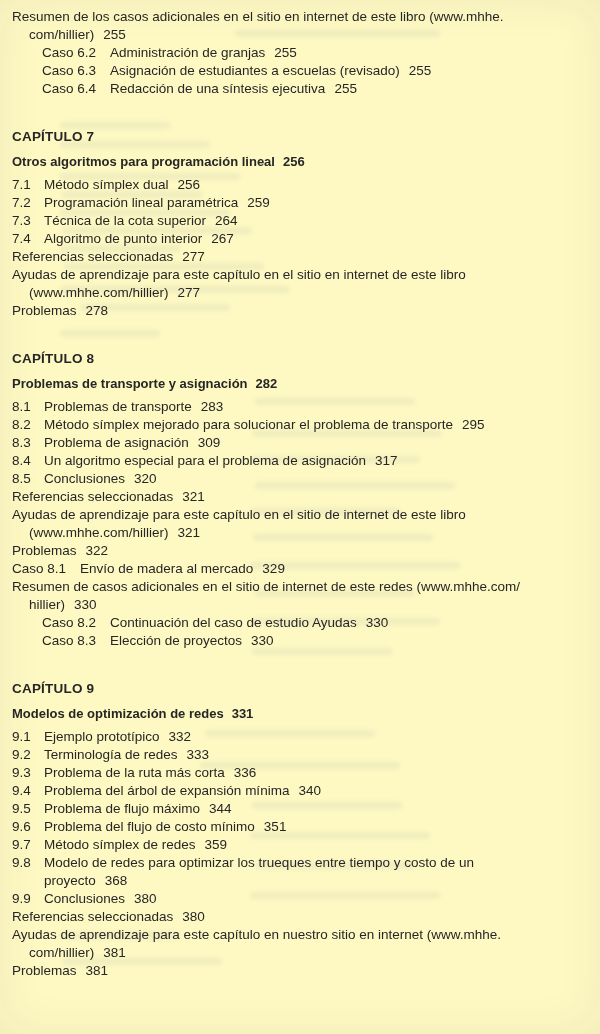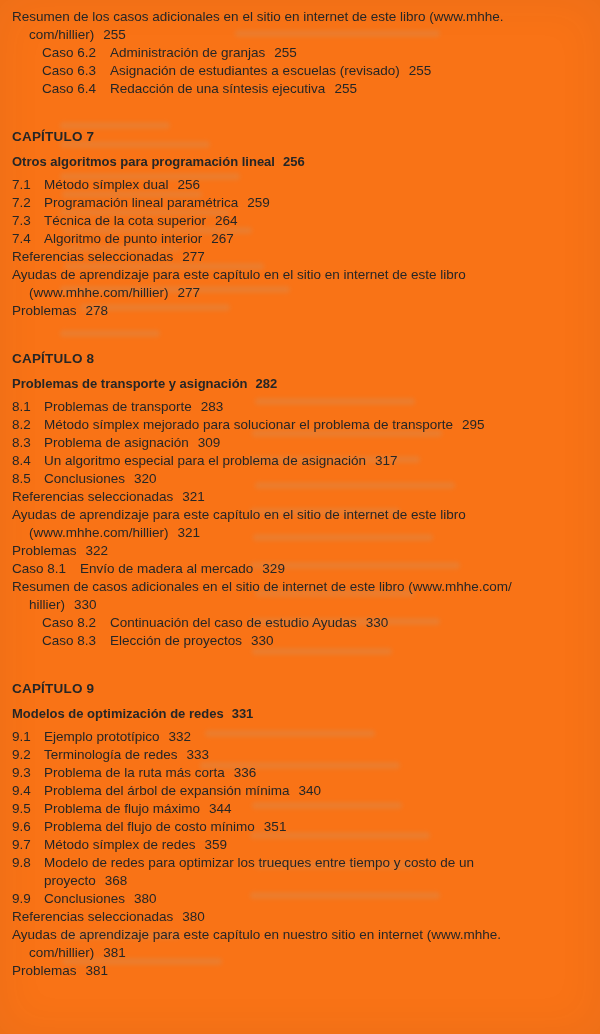--- a/index.html
+++ b/index.html
@@ -36,21 +36,21 @@
   .line.textcont { padding-left: 32px; }
   .line.case { padding-left: 30px; }
   .num-col { display: inline-block; width: 32px; }
   .case-label { display: inline-block; width: 68px; }
   .page-num { margin-left: 9px; }
   .chapter-title .page-num { margin-left: 8px; }
 </style>
 </head>
 <body>
 
-<div class="page" style="background: #f97316; color: rgb(38, 38, 38);">
+<div class="page" style="background: #fef9c3; color: rgb(38, 38, 38);">
   <div class="bleed">
       <div class="ghost" style="top: 30px; left: 235px; width: 205px;"></div>
       <div class="ghost" style="top: 122px; left: 60px; width: 110px;"></div>
       <div class="ghost" style="top: 141px; left: 60px; width: 150px;"></div>
       <div class="ghost" style="top: 173px; left: 60px; width: 180px;"></div>
       <div class="ghost" style="top: 191px; left: 62px; width: 140px;"></div>
       <div class="ghost" style="top: 209px; left: 60px; width: 170px;"></div>
       <div class="ghost" style="top: 227px; left: 62px; width: 190px;"></div>
       <div class="ghost" style="top: 245px; left: 60px; width: 120px;"></div>
       <div class="ghost" style="top: 263px; left: 64px; width: 200px;"></div>
@@ -107,21 +107,21 @@
           <div class="line num"><span class="num-col">8.1</span><span>Problemas de transporte</span><span class="page-num">283</span></div>
           <div class="line num"><span class="num-col">8.2</span><span>Método símplex mejorado para solucionar el problema de transporte</span><span class="page-num">295</span></div>
           <div class="line num"><span class="num-col">8.3</span><span>Problema de asignación</span><span class="page-num">309</span></div>
           <div class="line num"><span class="num-col">8.4</span><span>Un algoritmo especial para el problema de asignación</span><span class="page-num">317</span></div>
           <div class="line num"><span class="num-col">8.5</span><span>Conclusiones</span><span class="page-num">320</span></div>
           <div class="line flush"><span>Referencias seleccionadas</span><span class="page-num">321</span></div>
           <div class="line flush"><span>Ayudas de aprendizaje para este capítulo en el sitio de internet de este libro</span></div>
           <div class="line cont"><span>(www.mhhe.com/hillier)</span><span class="page-num">321</span></div>
           <div class="line flush"><span>Problemas</span><span class="page-num">322</span></div>
           <div class="line caseflush"><span class="case-label">Caso 8.1</span><span>Envío de madera al mercado</span><span class="page-num">329</span></div>
-          <div class="line flush"><span>Resumen de casos adicionales en el sitio de internet de este libro (www.mhhe.com/</span></div>
+          <div class="line flush"><span>Resumen de casos adicionales en el sitio de internet de este redes (www.mhhe.com/</span></div>
           <div class="line cont"><span>hillier)</span><span class="page-num">330</span></div>
           <div class="line case"><span class="case-label">Caso 8.2</span><span>Continuación del caso de estudio Ayudas</span><span class="page-num">330</span></div>
           <div class="line case"><span class="case-label">Caso 8.3</span><span>Elección de proyectos</span><span class="page-num">330</span></div>
         </div>
       </section>
       <section>
         <div class="chapter-label">CAPÍTULO 9</div>
         <div class="chapter-title"><span>Modelos de optimización de redes</span><span class="page-num">331</span></div>
         <div class="entries">
           <div class="line num"><span class="num-col">9.1</span><span>Ejemplo prototípico</span><span class="page-num">332</span></div>

